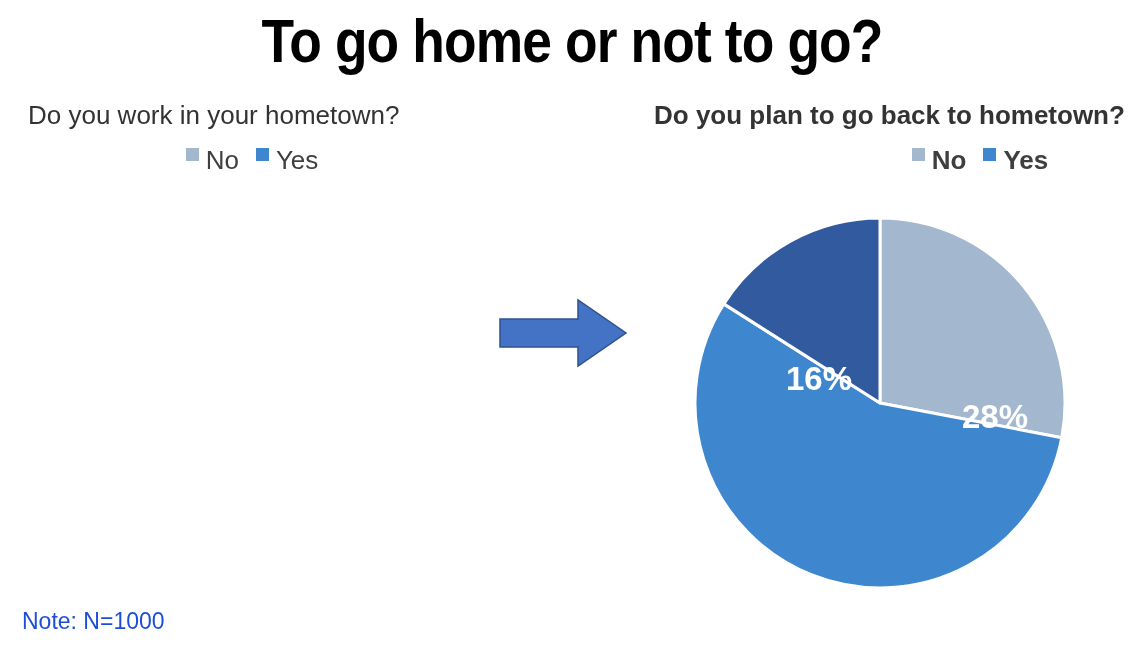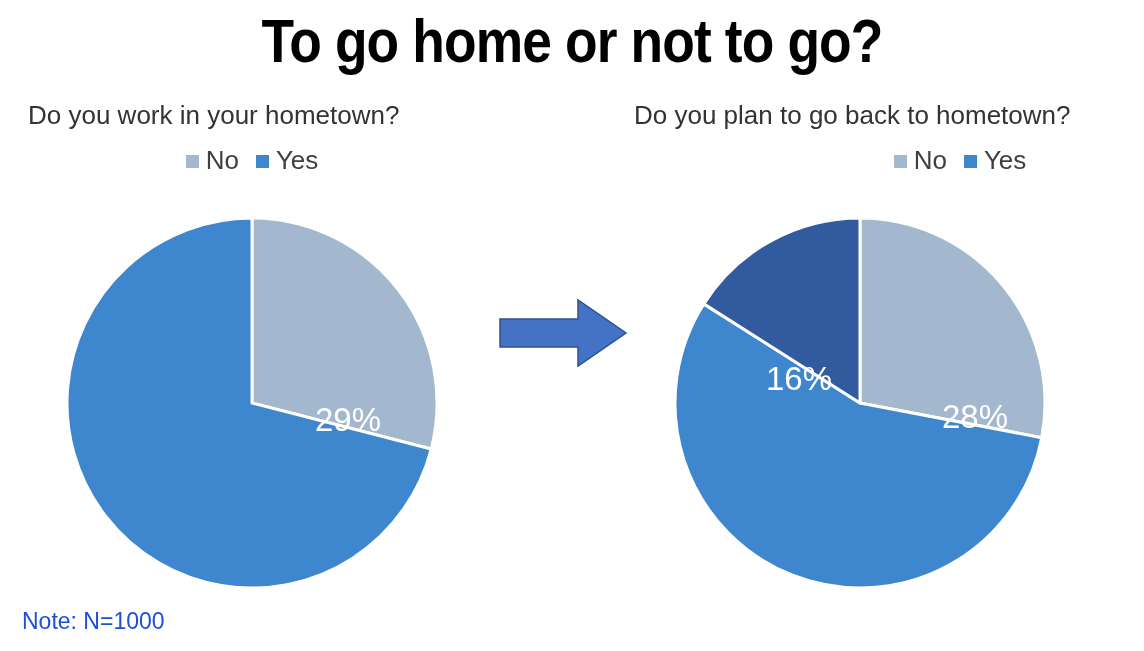--- a/index.html
+++ b/index.html
@@ -34,21 +34,21 @@
   }
 
   
   .panel {
     position: absolute;
     top: 95px;
     width: 500px;
     height: 510px;
   }
   .panel-left  { left: 6px; }
-  .panel-right { left: 598px; }
+  .panel-right { left: 618px; font-weight: bold; }
 
   .panel-subtitle {
     position: absolute;
     top: 5px;
     width: 100%;
     font-size: 26px;
     color: #333333;
     white-space: nowrap;
     line-height: 1.2;
   }
@@ -63,21 +63,20 @@
     display: flex;
     justify-content: center;
     align-items: center;
     gap: 17px;
   }
   .panel-left .legend  { left: -4px; }
   .panel-right .legend { left: 112px; }
 
   .legend-item {
     display: flex;
-    align-items: center;
     gap: 7px;
     white-space: nowrap;
   }
   .legend-swatch {
     width: 13px;
     height: 13px;
     display: inline-block;
     flex: 0 0 auto;
     position: relative;
     top: 1px;
@@ -139,30 +138,20 @@
     <div class="legend-item">
       <span class="legend-swatch" style="background: rgb(163, 183, 206);"></span>
       <span class="legend-label" style="color: rgb(63, 63, 63);">No</span>
     </div>
     <div class="legend-item">
       <span class="legend-swatch" style="background: rgb(62, 135, 206);"></span>
       <span class="legend-label" style="color: rgb(63, 63, 63);">Yes</span>
     </div>
   </div>
 
-  <div class="pie-wrap">
-    <svg class="pie-svg" width="400" height="400" viewBox="0 0 400 400">
-      <g>
-        <path d="M 200 200 L 200.00 15.00 A 185 185 0 0 1 379.19 246.01 Z" fill="#A3B7CE" stroke="#FFFFFF" stroke-width="3" stroke-linejoin="round"></path>
-        <path d="M 200 200 L 379.19 246.01 A 185 185 0 1 1 200.00 15.00 Z" fill="#3E87CE" stroke="#FFFFFF" stroke-width="3" stroke-linejoin="round"></path>
-      </g>
-      <text class="slice-label" x="296" y="219" fill="#FFFFFF">29%</text>
-      <text class="slice-label" x="76" y="389" fill="#FFFFFF">71%</text>
-    </svg>
-  </div>
 </div>
 
 <div class="arrow-wrap">
   <svg width="130" height="70" viewBox="0 0 130 70">
     <polygon points="2,21 80,21 80,2 128,35 80,68 80,49 2,49" fill="#4472C4" stroke="#2F528F" stroke-width="1.5"></polygon>
   </svg>
 </div>
 
 <div class="panel panel-right">
   <div class="panel-subtitle" style="color: rgb(51, 51, 51);">Do you plan to go back to hometown?</div>

